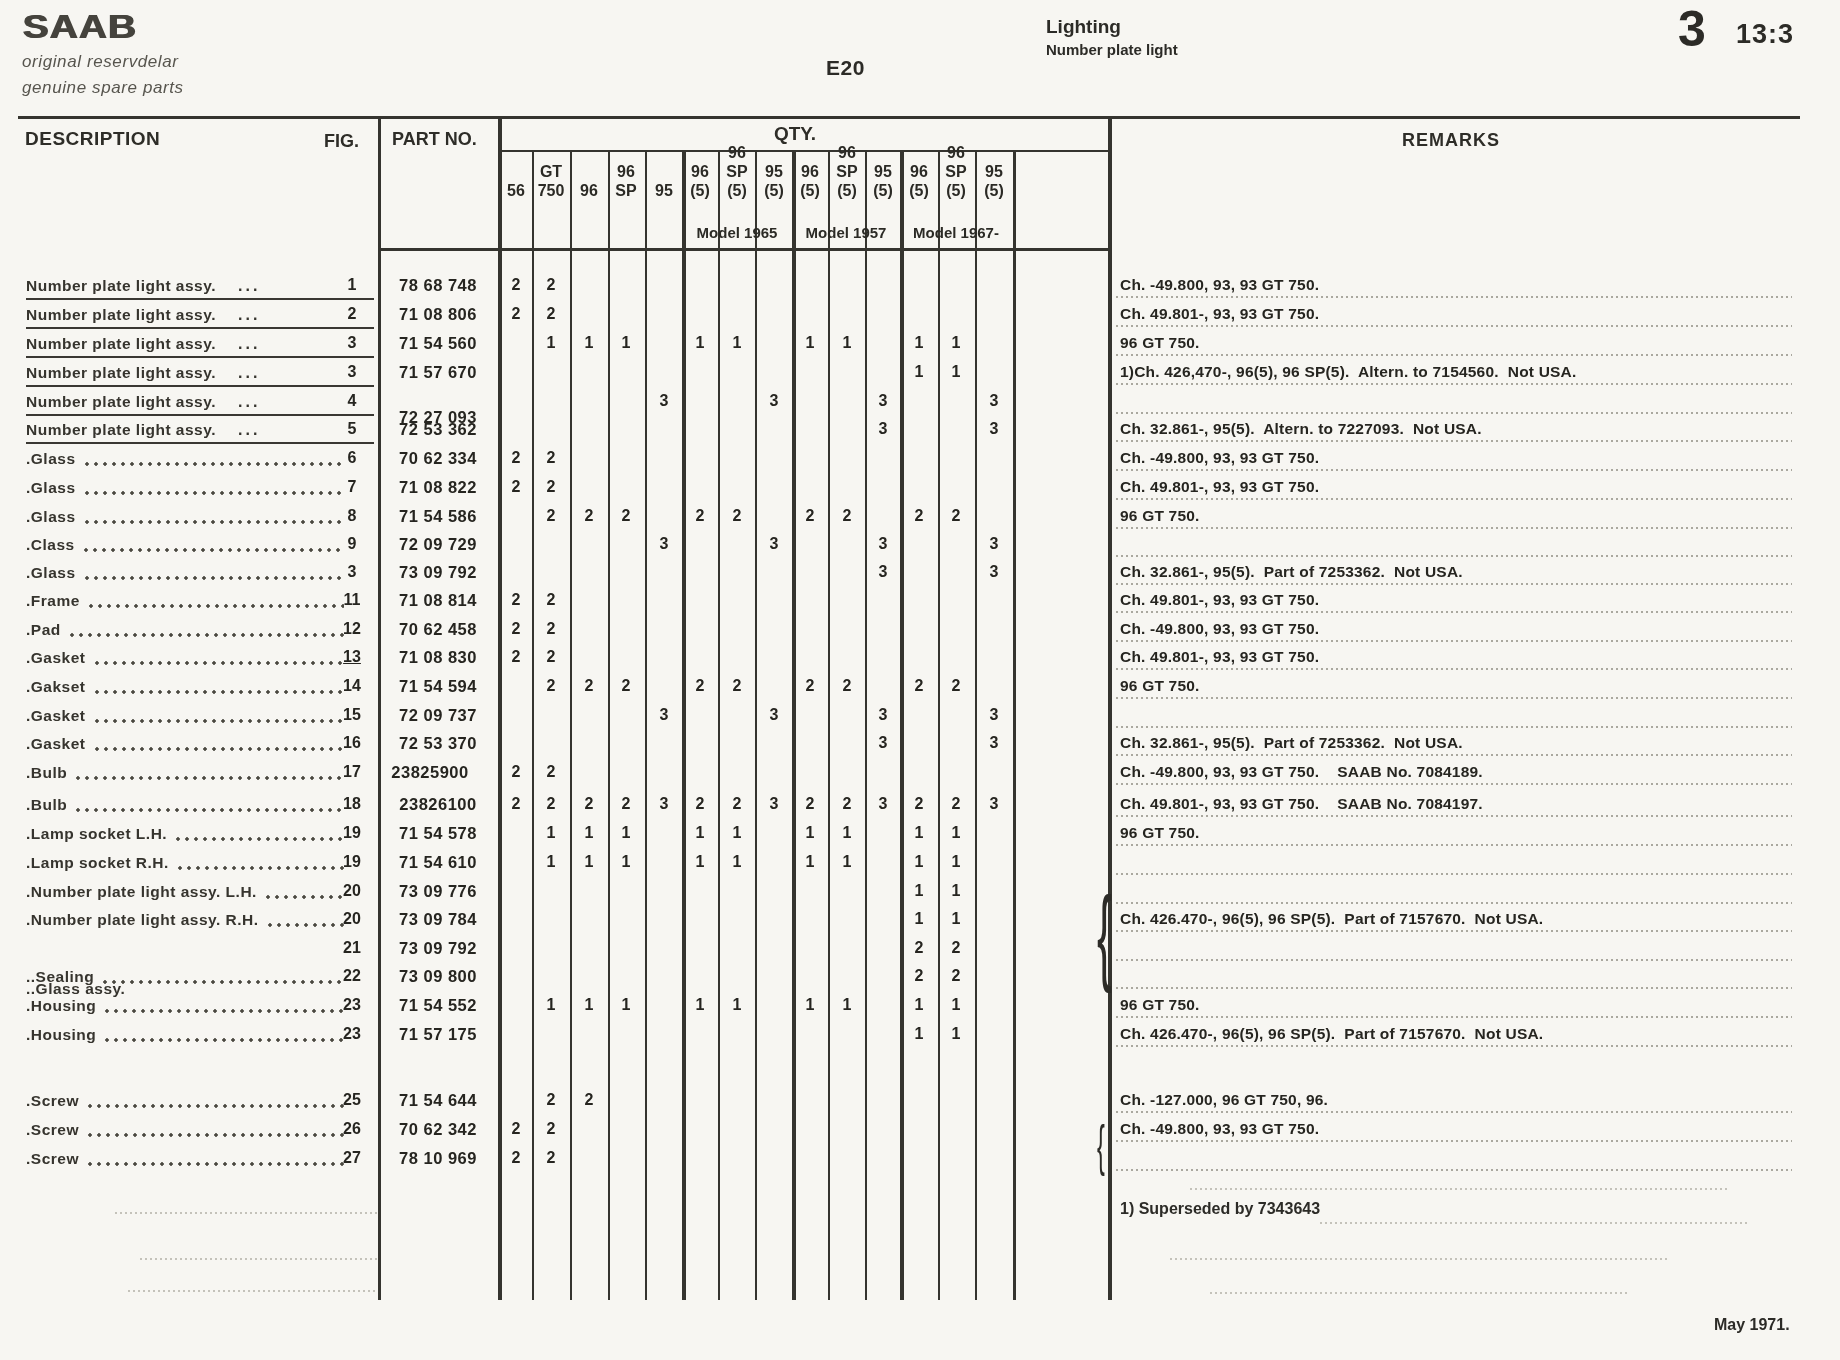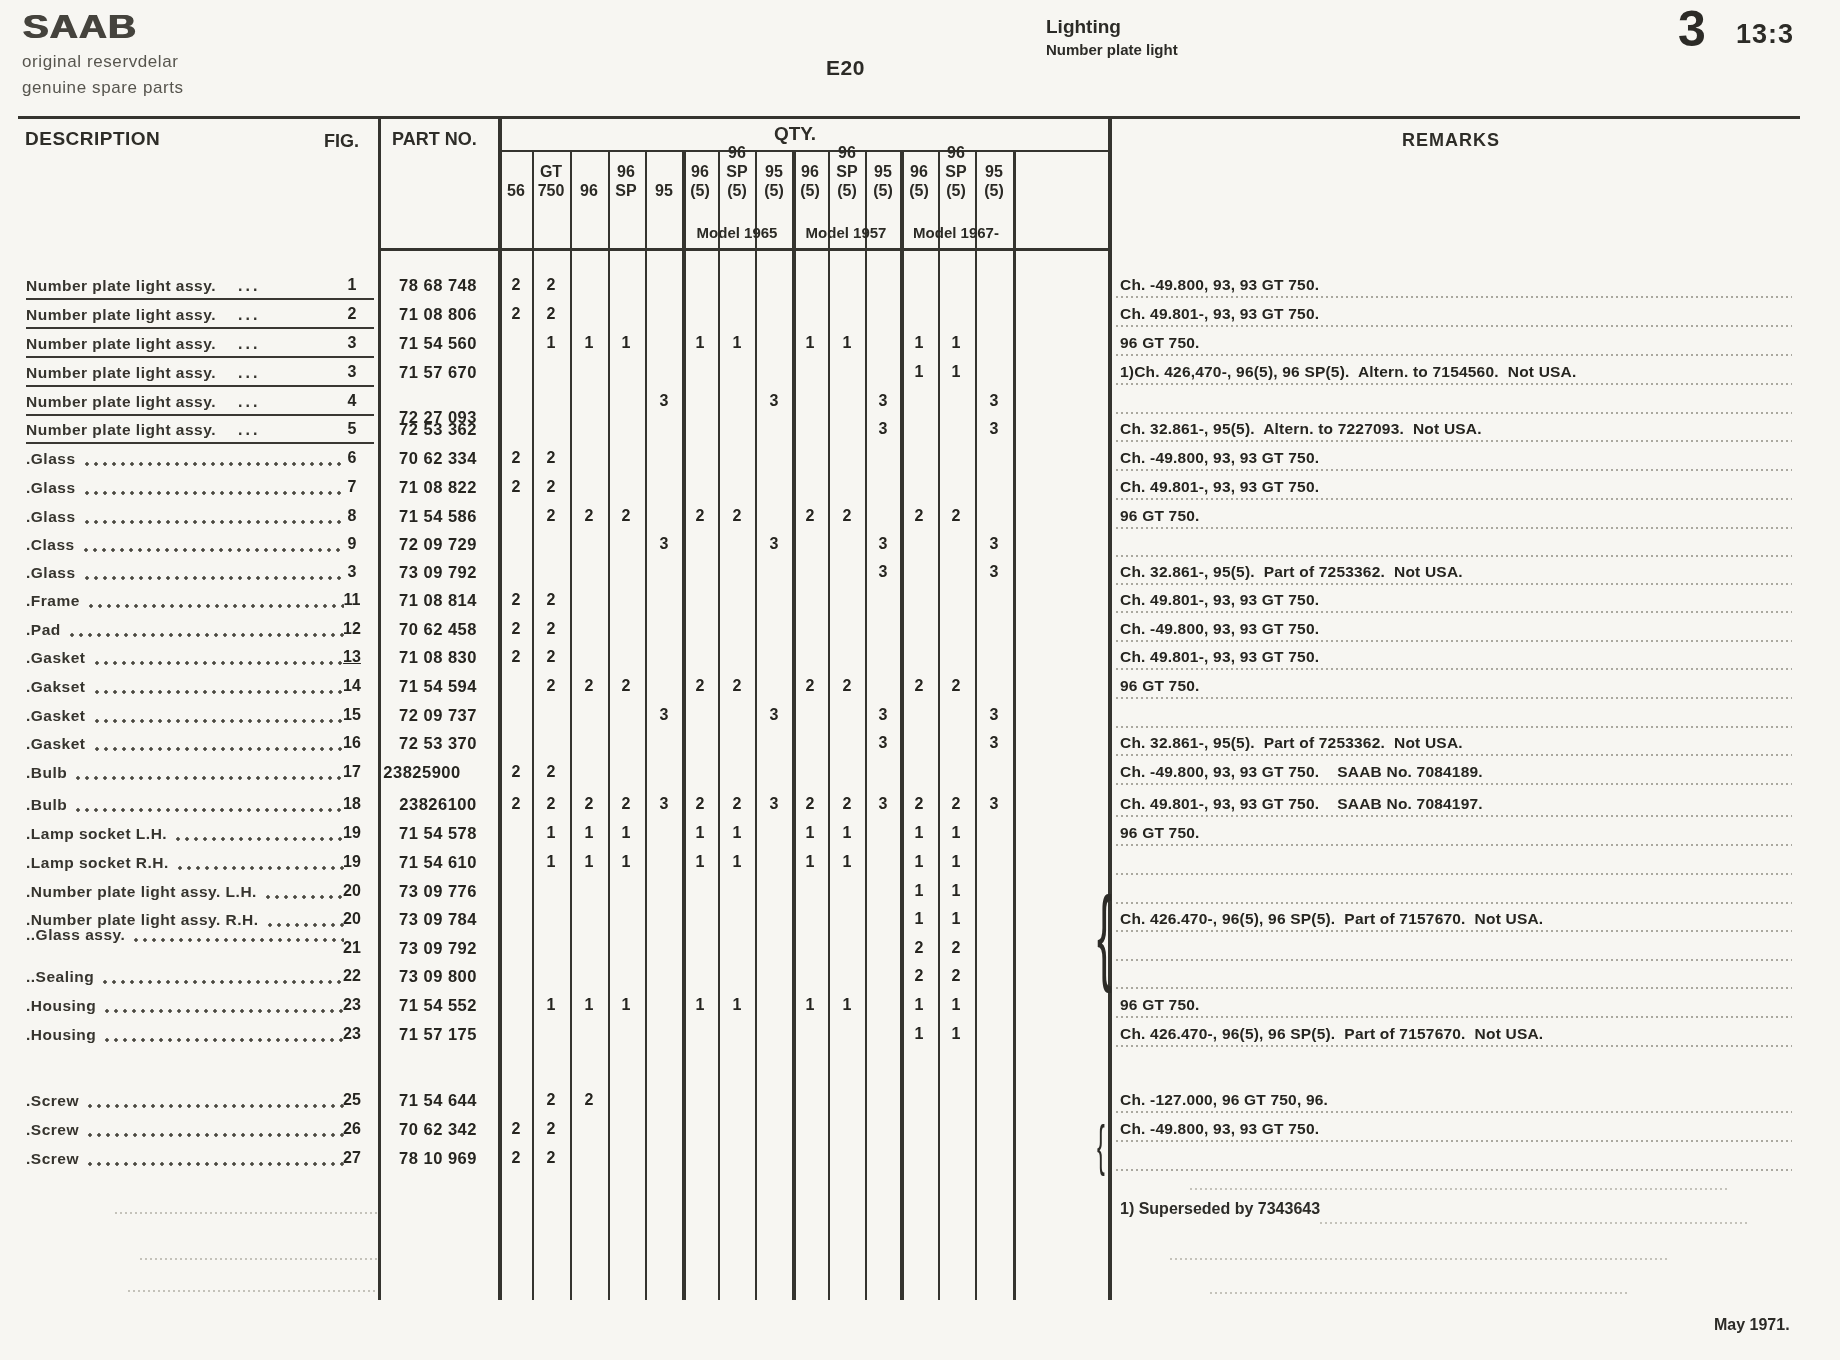--- a/index.html
+++ b/index.html
@@ -3,21 +3,21 @@
 <meta charset="utf-8">
 <style>
   html,body{margin:0;padding:0;background:#e8e7e3;}
   .page{position:relative;width:1840px;height:1360px;background:#f7f6f2;
         font-family:"Liberation Sans",sans-serif;color:#2c2b27;overflow:hidden;}
   .hline,.vline{position:absolute;background:#35342f;}
   
   .logo{position:absolute;left:22px;top:8px;font-size:39px;font-weight:900;letter-spacing:1px;
         color:#454publ33d;color:#45433d;transform:scaleY(.85);transform-origin:left top;
         text-shadow:1.4px 0 0 #45433d;}
-  .tagline{position:absolute;left:22px;font-size:17px;color:#57554e;letter-spacing:.6px;}
+  .tagline{position:absolute;left:22px;font-size:17px;color:#57554e;letter-spacing:.6px;font-style:italic;}
   .ecode{position:absolute;left:826px;top:56px;font-size:21px;font-weight:700;letter-spacing:.5px;}
   .sect{position:absolute;left:1046px;top:16px;font-size:19px;font-weight:700;}
   .subsect{position:absolute;left:1046px;top:41px;font-size:15px;font-weight:700;}
   .chap{position:absolute;left:1678px;top:0px;font-size:50px;font-weight:900;}
   .pageno{position:absolute;left:1736px;top:19px;font-size:27px;font-weight:700;letter-spacing:1px;}
   
   .th{position:absolute;font-weight:700;color:#2e2d28;}
   .qhcell{position:absolute;text-align:center;font-weight:700;font-size:16px;line-height:19px;color:#2b2a25;}
   .modlab{position:absolute;text-align:center;font-weight:700;font-size:15px;white-space:nowrap;color:#2b2a25;}
   
@@ -376,21 +376,21 @@
         <div class="qtyv" style="left: 978px; width: 32px; top: 734px;">3</div>
         <div class="remv" style="left: 1120px; top: 734px;">Ch. 32.861-, 95(5).  Part of 7253362.  Not USA.</div>
         <div class="rrule" style="left: 1116px; width: 676px; top: 754px;"></div>
       </div>
       <div style="position: static;">
         <div class="descwrap" style="left: 26px; width: 348px; top: 762px;">
           <div class="desctext" style="position: static;">.Bulb</div>
           <div class="leader" style="position: static;"></div>
         </div>
         <div class="figv" style="left: 330px; width: 44px; top: 763px;">17</div>
-        <div class="partv" style="left: 364px; width: 116px; top: 763px;">23825900</div>
+        <div class="partv" style="left: 372px; width: 116px; top: 763px;">23825900</div>
         <div class="qtyv" style="left: 500px; width: 32px; top: 763px;">2</div>
         <div class="qtyv" style="left: 535px; width: 32px; top: 763px;">2</div>
         <div class="remv" style="left: 1120px; top: 763px;">Ch. -49.800, 93, 93 GT 750.    SAAB No. 7084189.</div>
         <div class="rrule" style="left: 1116px; width: 676px; top: 783px;"></div>
       </div>
       <div style="position: static;">
         <div class="descwrap" style="left: 26px; width: 348px; top: 794px;">
           <div class="desctext" style="position: static;">.Bulb</div>
           <div class="leader" style="position: static;"></div>
         </div>
@@ -467,21 +467,21 @@
           <div class="leader" style="position: static;"></div>
         </div>
         <div class="figv" style="left: 330px; width: 44px; top: 910px;">20</div>
         <div class="partv" style="left: 380px; width: 116px; top: 910px;">73 09 784</div>
         <div class="qtyv" style="left: 903px; width: 32px; top: 910px;">1</div>
         <div class="qtyv" style="left: 940px; width: 32px; top: 910px;">1</div>
         <div class="remv" style="left: 1120px; top: 910px;">Ch. 426.470-, 96(5), 96 SP(5).  Part of 7157670.  Not USA.</div>
         <div class="rrule" style="left: 1116px; width: 676px; top: 930px;"></div>
       </div>
       <div style="position: static;">
-        <div class="descwrap" style="left: 26px; width: 348px; top: 924px;">
+        <div class="descwrap" style="left: 26px; width: 348px; top: 978px; flex-direction: column;">
           <div class="desctext" style="position: static;">..Glass assy.</div>
           <div class="leader" style="position: static;"></div>
         </div>
         <div class="figv" style="left: 330px; width: 44px; top: 939px;">21</div>
         <div class="partv" style="left: 380px; width: 116px; top: 939px;">73 09 792</div>
         <div class="qtyv" style="left: 903px; width: 32px; top: 939px;">2</div>
         <div class="qtyv" style="left: 940px; width: 32px; top: 939px;">2</div>
         <div class="rrule" style="left: 1116px; width: 676px; top: 959px;"></div>
       </div>
       <div style="position: static;">

